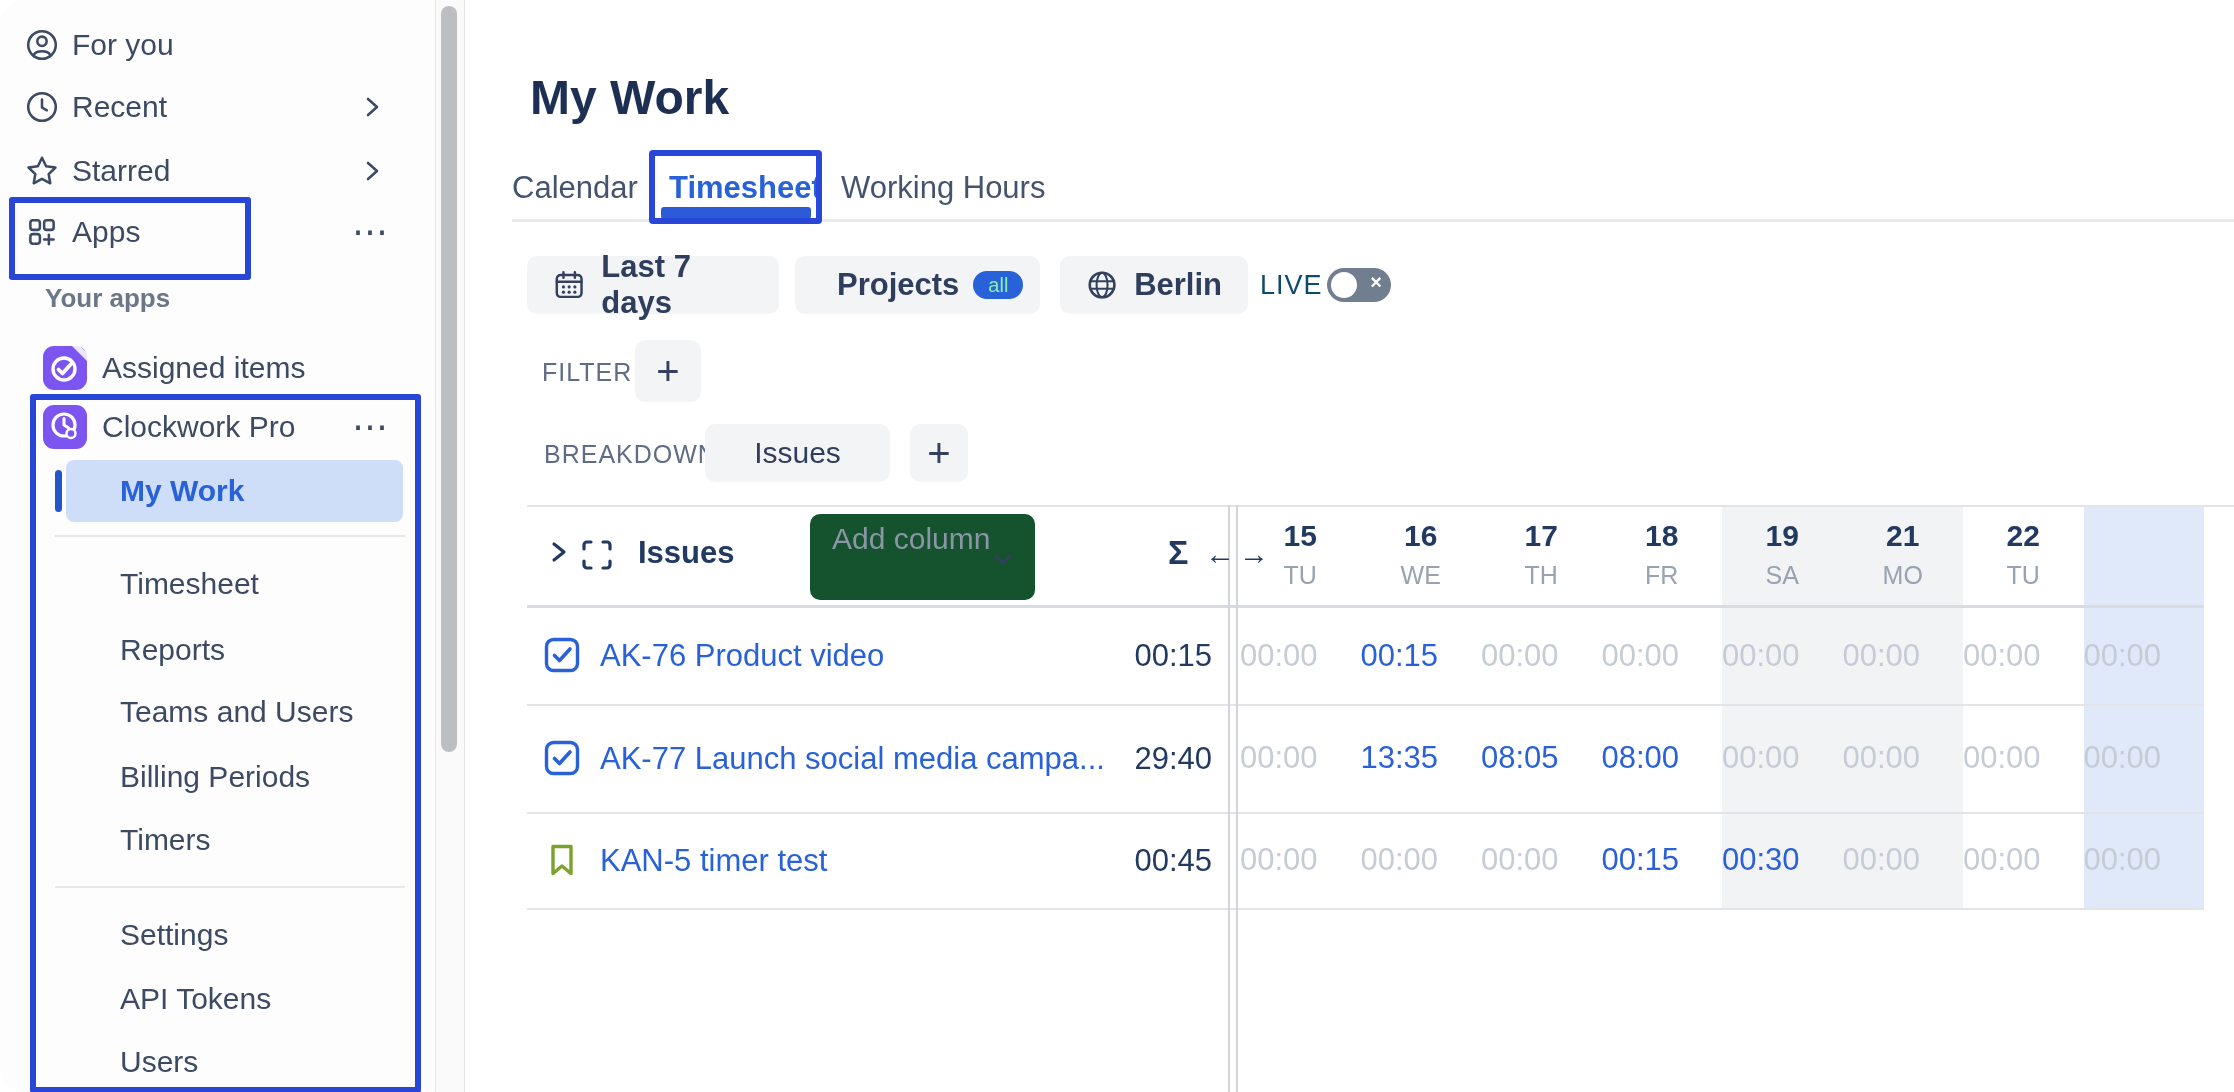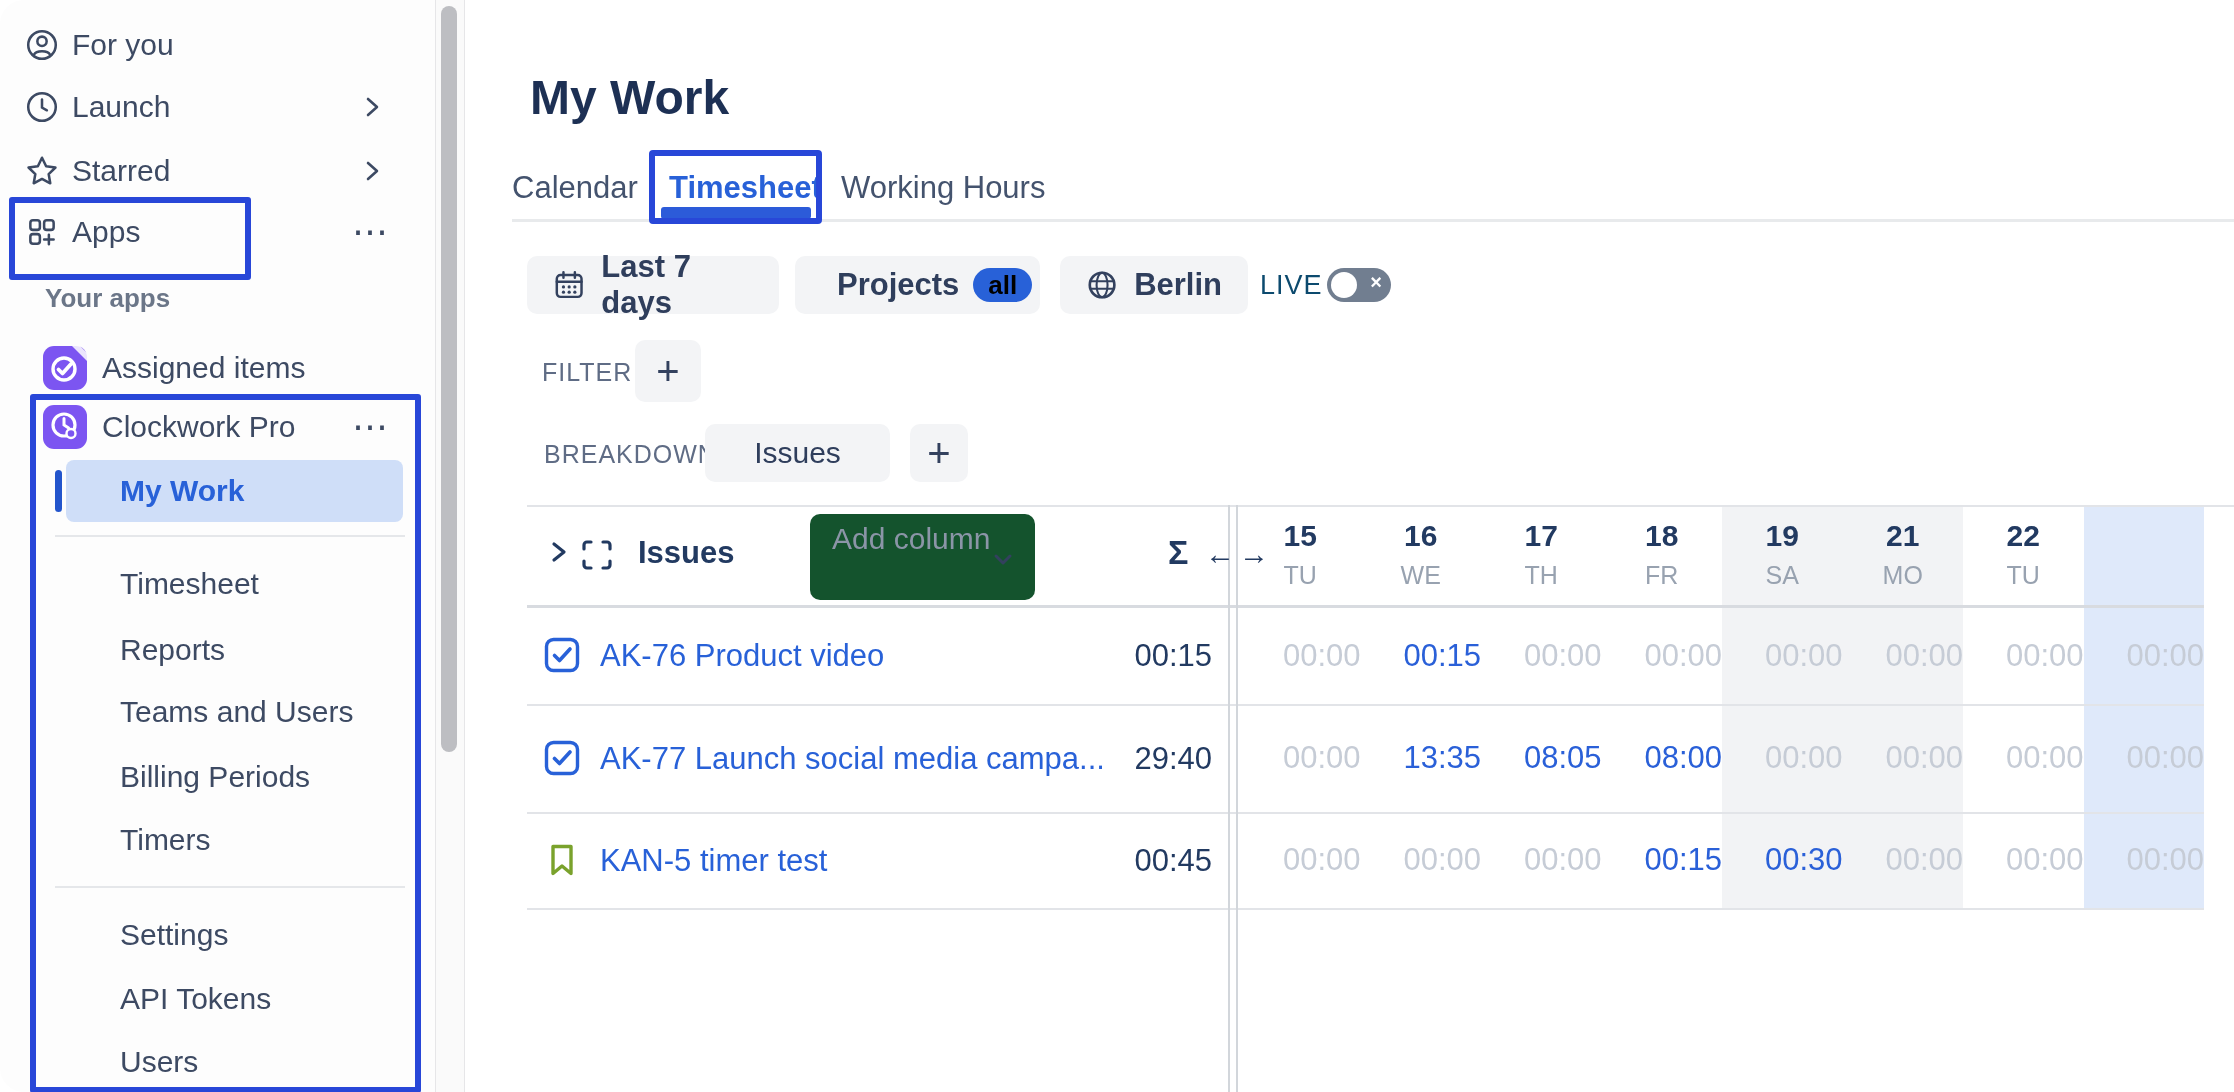--- a/index.html
+++ b/index.html
@@ -31,21 +31,21 @@
   .page-title{position:absolute;left:67px;top:38px;font-size:48px;font-weight:700;color:#1d3054;}
   .tabline{position:absolute;left:49px;top:219px;width:1722px;height:3px;background:#e8eaec;}
   .tab{position:absolute;top:168px;height:40px;display:flex;align-items:center;font-size:31px;font-weight:500;color:#44536e;cursor:pointer;}
   .tab.active{color:#2861d8;font-weight:700;}
   .tab-underline{position:absolute;left:198px;top:207px;width:150px;height:12px;background:#2c5bd9;border-radius:3px;}
   .tab-annbox{position:absolute;left:186px;top:150px;width:173px;height:74px;border:6px solid #2847d8;border-radius:4px;box-sizing:border-box;pointer-events:none;z-index:30;}
 
   .chip{position:absolute;top:256px;height:58px;background:#f3f4f6;border-radius:10px;display:flex;align-items:center;
         font-size:31px;font-weight:600;color:#2f3e5c;cursor:pointer;padding:0 26px;box-sizing:border-box;}
   .chip svg{margin-right:16px;}
-  .badge{margin-left:14px;background:#2861d8;color:#000000;font-size:26px;font-weight:700;border-radius:999px;padding:4px 15px;line-height:1;}
+  .badge{margin-left:14px;background:#2861d8;color:#86efac;font-size:20px;font-weight:400;border-radius:999px;padding:4px 15px;line-height:1;}
   .live-lbl{position:absolute;left:797px;top:256px;height:58px;display:flex;align-items:center;font-size:27px;font-weight:500;color:#0c4a6e;letter-spacing:1px;}
   .toggle{position:absolute;left:864px;top:268px;width:64px;height:34px;border-radius:17px;background:#717e90;cursor:pointer;}
   .toggle .knob{position:absolute;left:4px;top:4px;width:26px;height:26px;border-radius:50%;background:#fff;}
   .toggle .tx{position:absolute;right:9px;top:3px;font-size:20px;font-weight:700;color:#fff;}
 
   .small-label{position:absolute;font-size:25px;font-weight:500;color:#5f6c85;letter-spacing:1px;}
   .sq-btn{position:absolute;background:#f3f4f6;border-radius:10px;display:flex;align-items:center;justify-content:center;
           font-size:40px;font-weight:300;color:#33415e;cursor:pointer;}
   .issues-btn{position:absolute;left:242px;top:424px;width:185px;height:58px;background:#f3f4f6;border-radius:10px;
           display:flex;align-items:center;justify-content:center;font-size:30px;color:#2f3e5c;cursor:pointer;}
@@ -66,21 +66,21 @@
   .arrowL{position:absolute;left:742px;top:32px;font-size:30px;font-weight:700;color:#223a61;}
   .arrowR{position:absolute;left:776px;top:32px;font-size:30px;font-weight:700;color:#223a61;}
   .daygrid{position:absolute;left:777px;width:964px;display:grid;grid-template-columns:repeat(8,1fr);z-index:4;}
   .dhead{text-align:center;cursor:pointer;}
   .dhead .n{font-size:30px;font-weight:700;color:#223a61;margin-top:14px;}
   .dhead .d{font-size:25px;color:#98a2b0;margin-top:8px;}
   .trow{position:absolute;left:0;width:1771px;z-index:4;}
   .trow .ticon{position:absolute;left:81px;}
   .trow .ttitle{position:absolute;left:137px;font-size:31px;color:#2861d8;cursor:pointer;white-space:nowrap;}
   .trow .ttotal{position:absolute;left:587px;width:162px;text-align:right;font-size:31px;color:#223a61;}
-  .cell{text-align:right;font-size:31px;color:#c6ccd6;cursor:pointer;}
+  .cell{text-align:left;font-size:31px;color:#c6ccd6;cursor:pointer;}
   .cell.val{color:#2a60d8;font-weight:500;}
 </style>
 </head>
 <body>
 
 <div class="screen">
 
   <aside class="sidebar">
 
     <div class="s-row" style="top:20px">
@@ -94,21 +94,21 @@
       <span class="lbl">For you</span>
     </div>
 
     <div class="s-row" style="top:82px">
       <span class="ic">
         <svg width="36" height="36" viewBox="0 0 34 34" fill="none" stroke="#3d4a63" stroke-width="2.4">
           <circle cx="17" cy="17" r="13"></circle>
             <path d="M17 10v7.5l4.6 2.6" stroke-linecap="round"></path>
         </svg>
       </span>
-      <span class="lbl">Launch</span>
+      <span class="lbl">Recent</span>
       <span class="chev">
         <svg width="28" height="28" viewBox="0 0 28 28" fill="none" stroke="#3d4a63" stroke-width="2.6">
           <path d="M10 6l9 8-9 8" stroke-linecap="round" stroke-linejoin="round"></path>
         </svg>
       </span>
     </div>
 
     <div class="s-row" style="top:146px">
       <span class="ic">
         <svg width="36" height="36" viewBox="0 0 34 34" fill="none" stroke="#3d4a63" stroke-width="2.4" stroke-linejoin="round">

